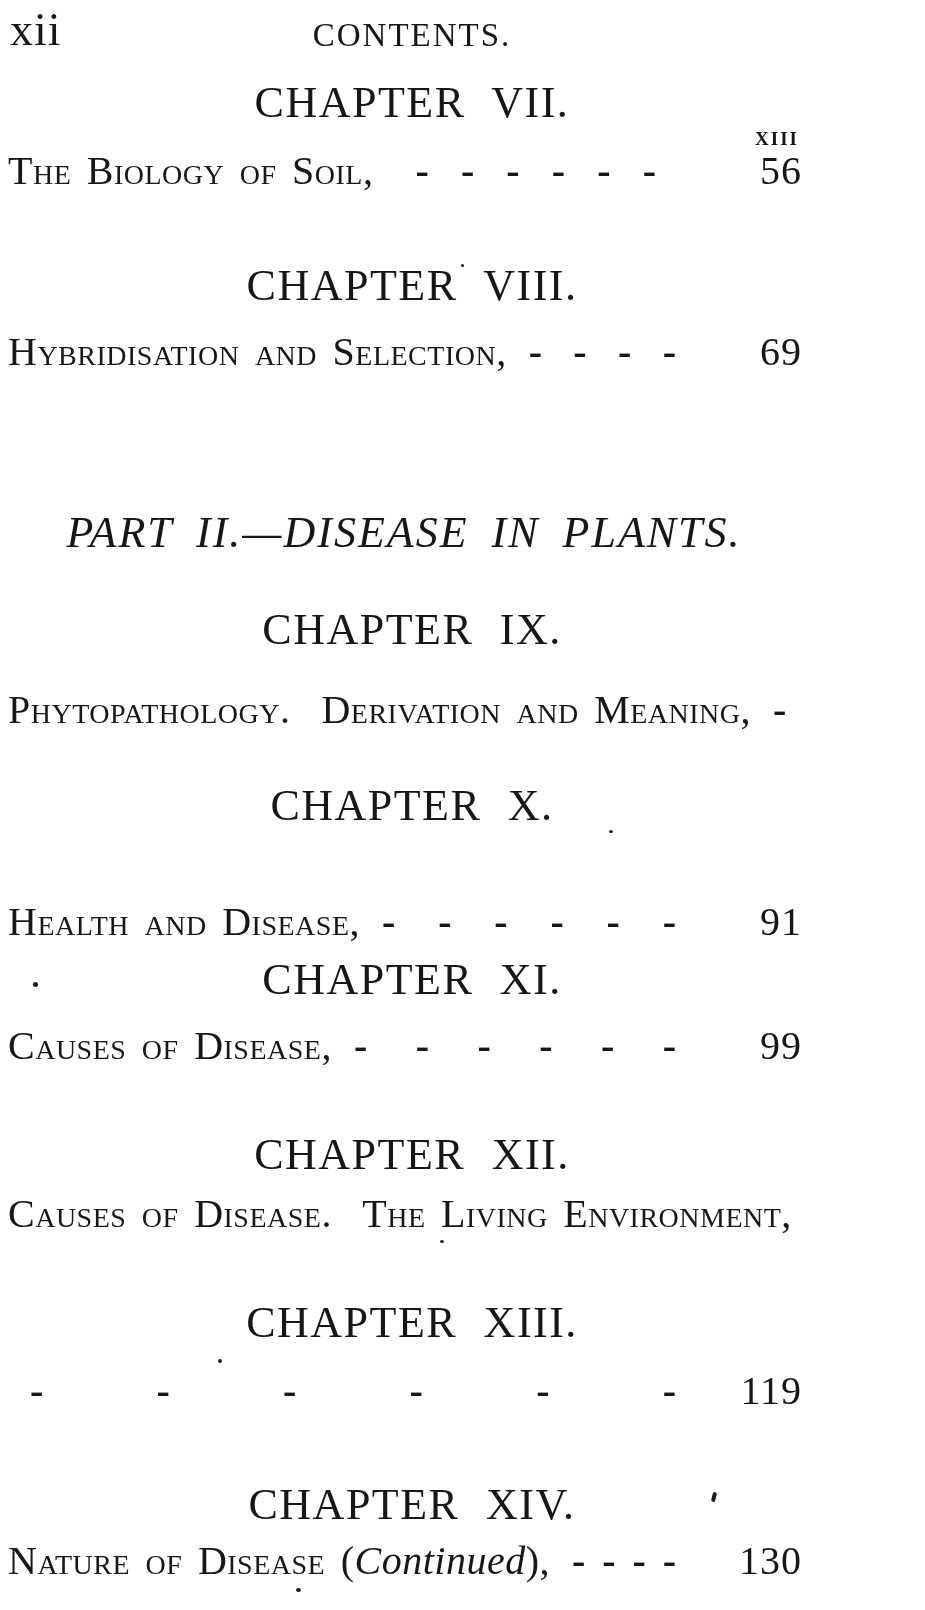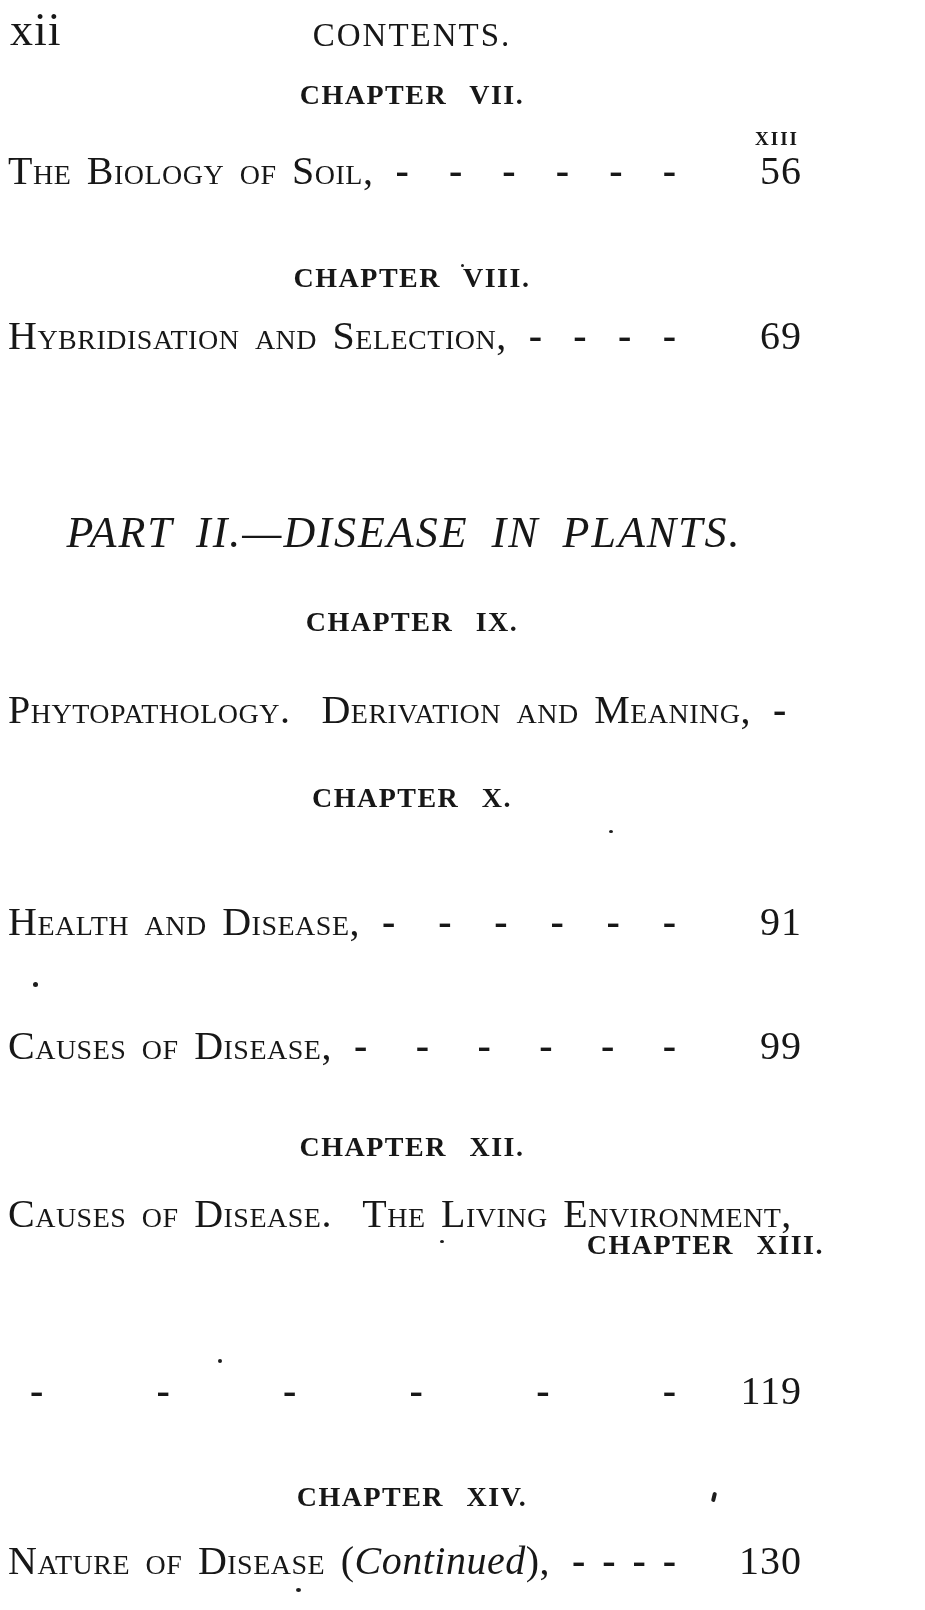--- a/index.html
+++ b/index.html
@@ -20,22 +20,22 @@
   }
   .contents-header {
     position: absolute; left: 0; right: 0; top: 19px;
     text-align: center; font-size: 33px; line-height: 1;
     letter-spacing: 2px; word-spacing: 4px;
   }
 
   
   .chapter-heading {
     position: absolute; left: 0; right: 0;
-    text-align: center; font-size: 28px; line-height: 1;
-    letter-spacing: 1.5px; word-spacing: 14px; font-weight: bold;
+    text-align: center; font-size: 44px; line-height: 1;
+    letter-spacing: 1.5px; word-spacing: 14px;
   }
 
   
   .part-heading {
     position: absolute; left: 0; right: 16px;
     text-align: center; font-style: italic;
     font-size: 44px; line-height: 1;
     letter-spacing: 2px; word-spacing: 10px;
   }
 
@@ -72,33 +72,33 @@
   .speck {
     position: absolute; background: #1d1d1d; border-radius: 50%;
   }
   .tick {
     position: absolute; width: 4px; height: 10px; background: #1d1d1d;
     border-radius: 2px; transform: rotate(14deg);
   }
 
   
   #heading-7  { top: 81px; }
-  #row-7      { top: 151px; }
+  #row-7      { top: 151px; gap: 20px; }
   #heading-8  { top: 264px; }
-  #row-8      { top: 316px; align-items: flex-end; }
+  #row-8      { top: 332px; align-items: flex-end; }
   #part-2     { top: 511px; }
   #heading-9  { top: 608px; }
   #row-9      { top: 667px; margin-top: 23px; }
   #heading-10 { top: 784px; }
   #row-10     { top: 902px; }
   #heading-11 { top: 958px; }
   #row-11     { top: 1026px; }
   #heading-12 { top: 1133px; }
   #row-12     { top: 1194px; }
-  #heading-13 { top: 1231px; text-align: right; }
+  #heading-13 { top: 1301px; }
   #row-13     { top: 1371px; }
   #heading-14 { top: 1483px; }
   #row-14     { top: 1541px; }
 </style>
 </head>
 <body>
 
 <div class="page">
 
   <div class="folio">xii</div>
@@ -149,20 +149,21 @@
         <span class="dash">-</span>
         <span class="dash">-</span>
         <span class="dash">-</span>
         <span class="dash">-</span>
         <span class="dash">-</span>
         <span class="dash">-</span>
       </span>
     <span class="page-num">91</span>
   </div>
 
+  <div id="heading-11" class="chapter-heading">CHAPTER XI.</div>
   <div id="row-11" class="toc-row">
     <span class="entry-title">Causes of Disease,</span>
     <span class="leader">
         <span class="dash">-</span>
         <span class="dash">-</span>
         <span class="dash">-</span>
         <span class="dash">-</span>
         <span class="dash">-</span>
         <span class="dash">-</span>
       </span>

